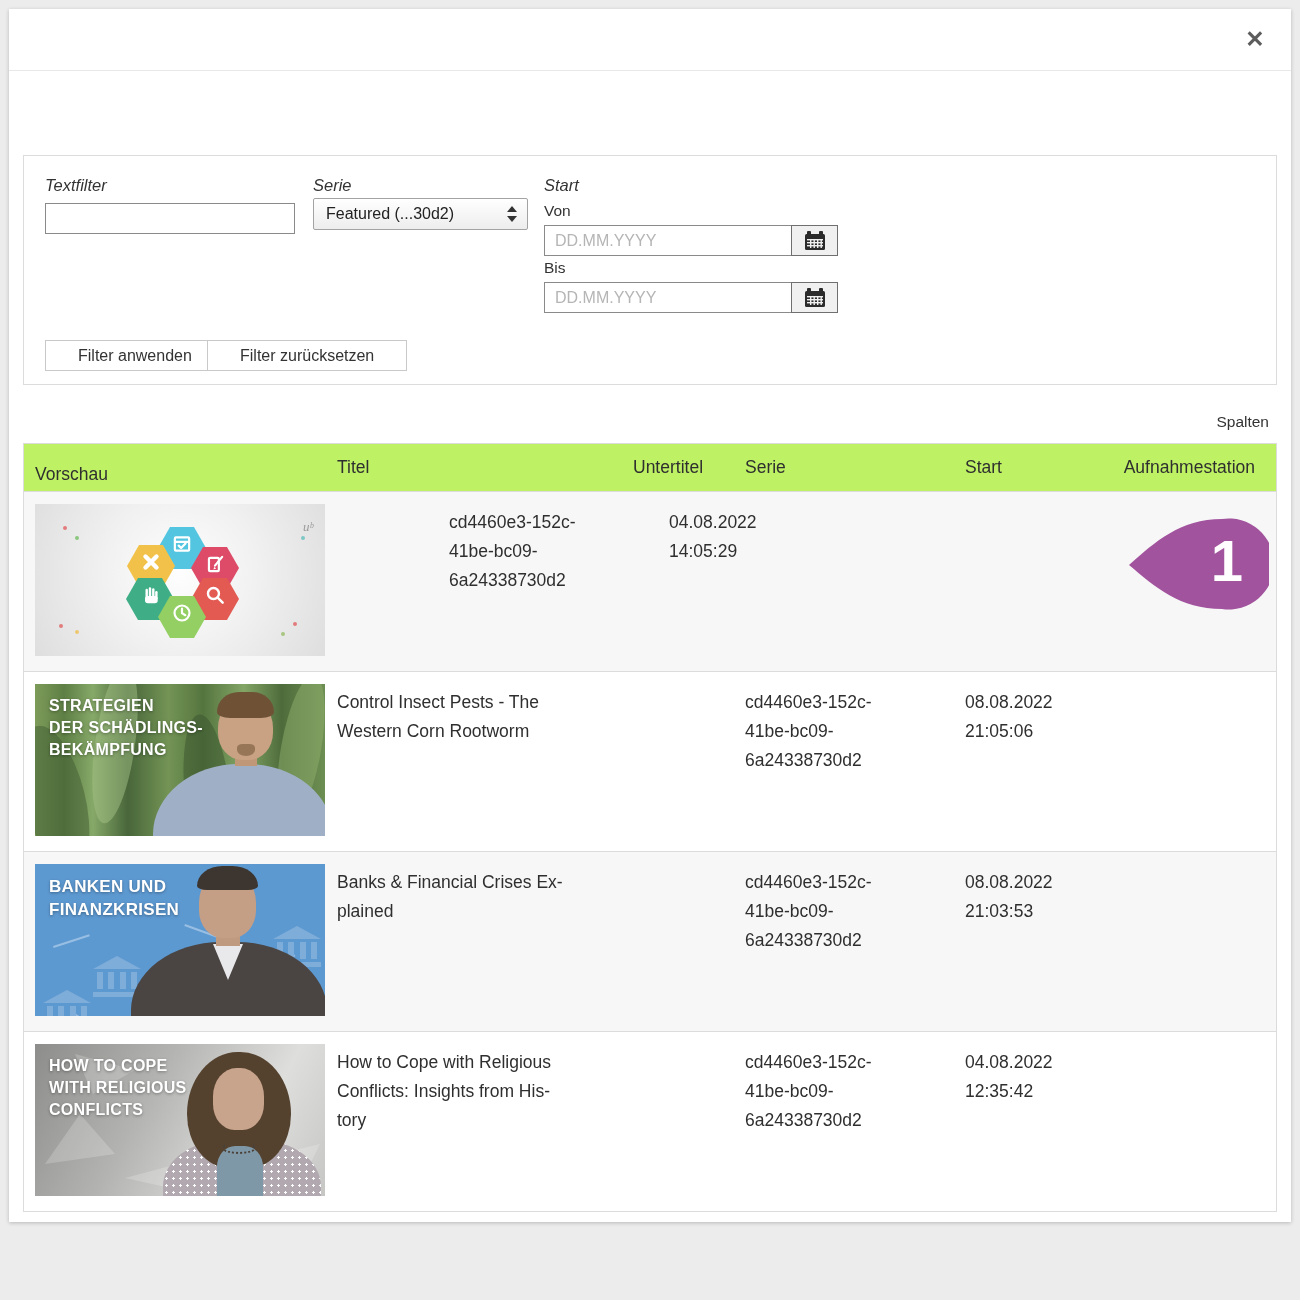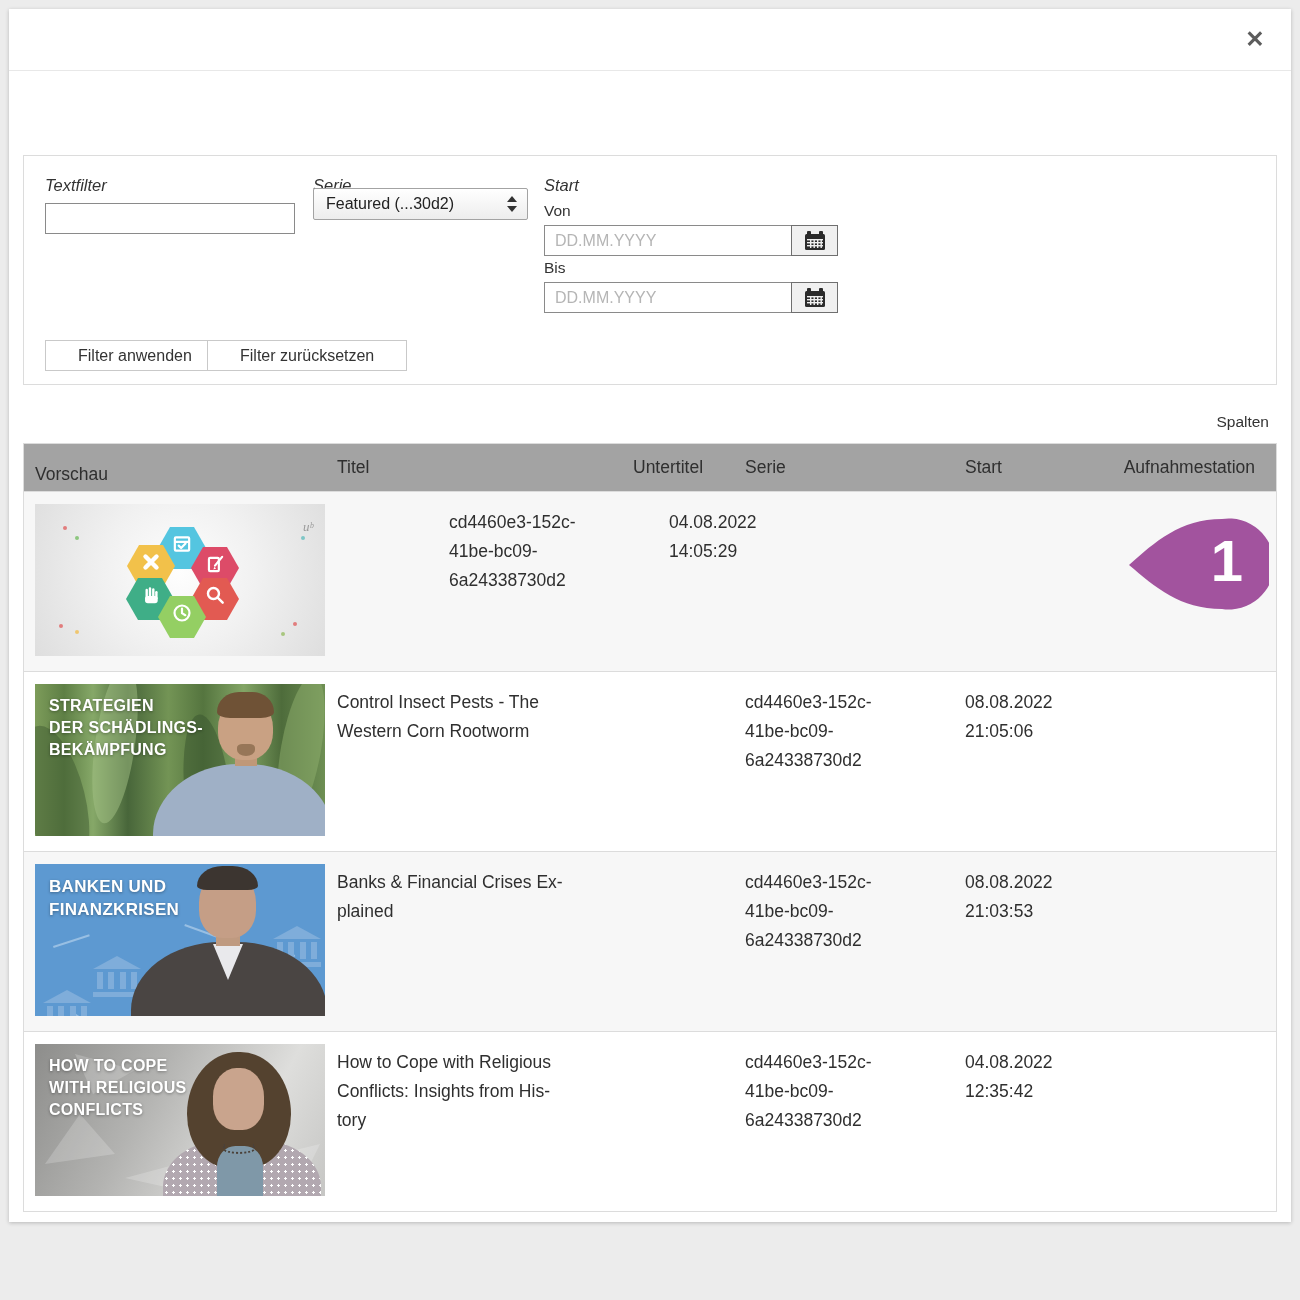--- a/index.html
+++ b/index.html
@@ -27,21 +27,21 @@
   
   .filter-panel { position:absolute; left:14px; top:146px; width:1254px; height:230px; border:1px solid #dcdcdc; background:#fff; }
   .f-label { position:absolute; font-style:italic; font-size:16.5px; color:#333; }
   .sub-label { position:absolute; font-size:15.5px; color:#333; }
   .text-input {
     position:absolute; left:21px; top:47px; width:250px; height:31px;
     border:1px solid #8a8a8a; background:#fff; font-size:16px; padding:0 8px;
     font-family:inherit; color:#333;
   }
   .select {
-    position:absolute; left:289px; top:32px; width:215px; height:32px;
+    position:absolute; left:289px; top:42px; width:215px; height:32px;
     border:1px solid #a3a3a3; border-radius:2px;
     background:linear-gradient(#ffffff,#ededed);
     box-shadow:inset 0 1px 0 rgba(255,255,255,.8);
     font-size:16px; color:#222; text-align:left; padding:0 30px 0 12px;
     line-height:30px; cursor:pointer; font-family:inherit;
   }
   .select-arrows { position:absolute; right:10px; top:7px; width:10px; height:16px; }
   .select-arrows::before, .select-arrows::after {
     content:""; position:absolute; left:0; border-left:5px solid transparent; border-right:5px solid transparent;
   }
@@ -61,21 +61,21 @@
     position:absolute; top:184px; height:31px; background:#fff; border:1px solid #c9c9c9;
     font-size:16px; color:#333; padding:0 32px; cursor:pointer; font-family:inherit;
   }
   .btn-apply { left:21px; }
   .btn-reset { left:183px; }
 
   
   .spalten { position:absolute; right:22px; top:404px; font-size:15.5px; color:#333; cursor:pointer; }
 
   
-  .vtable { position:absolute; left:14px; top:434px; width:1254px; border:1px solid #dcdcdc; background:#a3a3a3; }
+  .vtable { position:absolute; left:14px; top:434px; width:1254px; border:1px solid #dcdcdc; background:#bef264; }
   .thead { display:flex; height:47px; align-items:center; font-size:17px; color:#2f2f2f; }
   .th { flex:none; }
   .row { display:flex; height:180px; border-top:1px solid #dcdcdc; background:#fff; }
   .row.stripe { background:#f7f7f7; }
   .cell { flex:none; font-size:17.5px; line-height:29px; padding-top:16px; color:#2f2f2f; white-space:pre-line; }
   .c1 { width:313px; padding-left:11px; }
   .c2 { width:296px; }
   .c3 { width:112px; }
   .c4 { width:220px; }
   .c5 { width:148px; }

